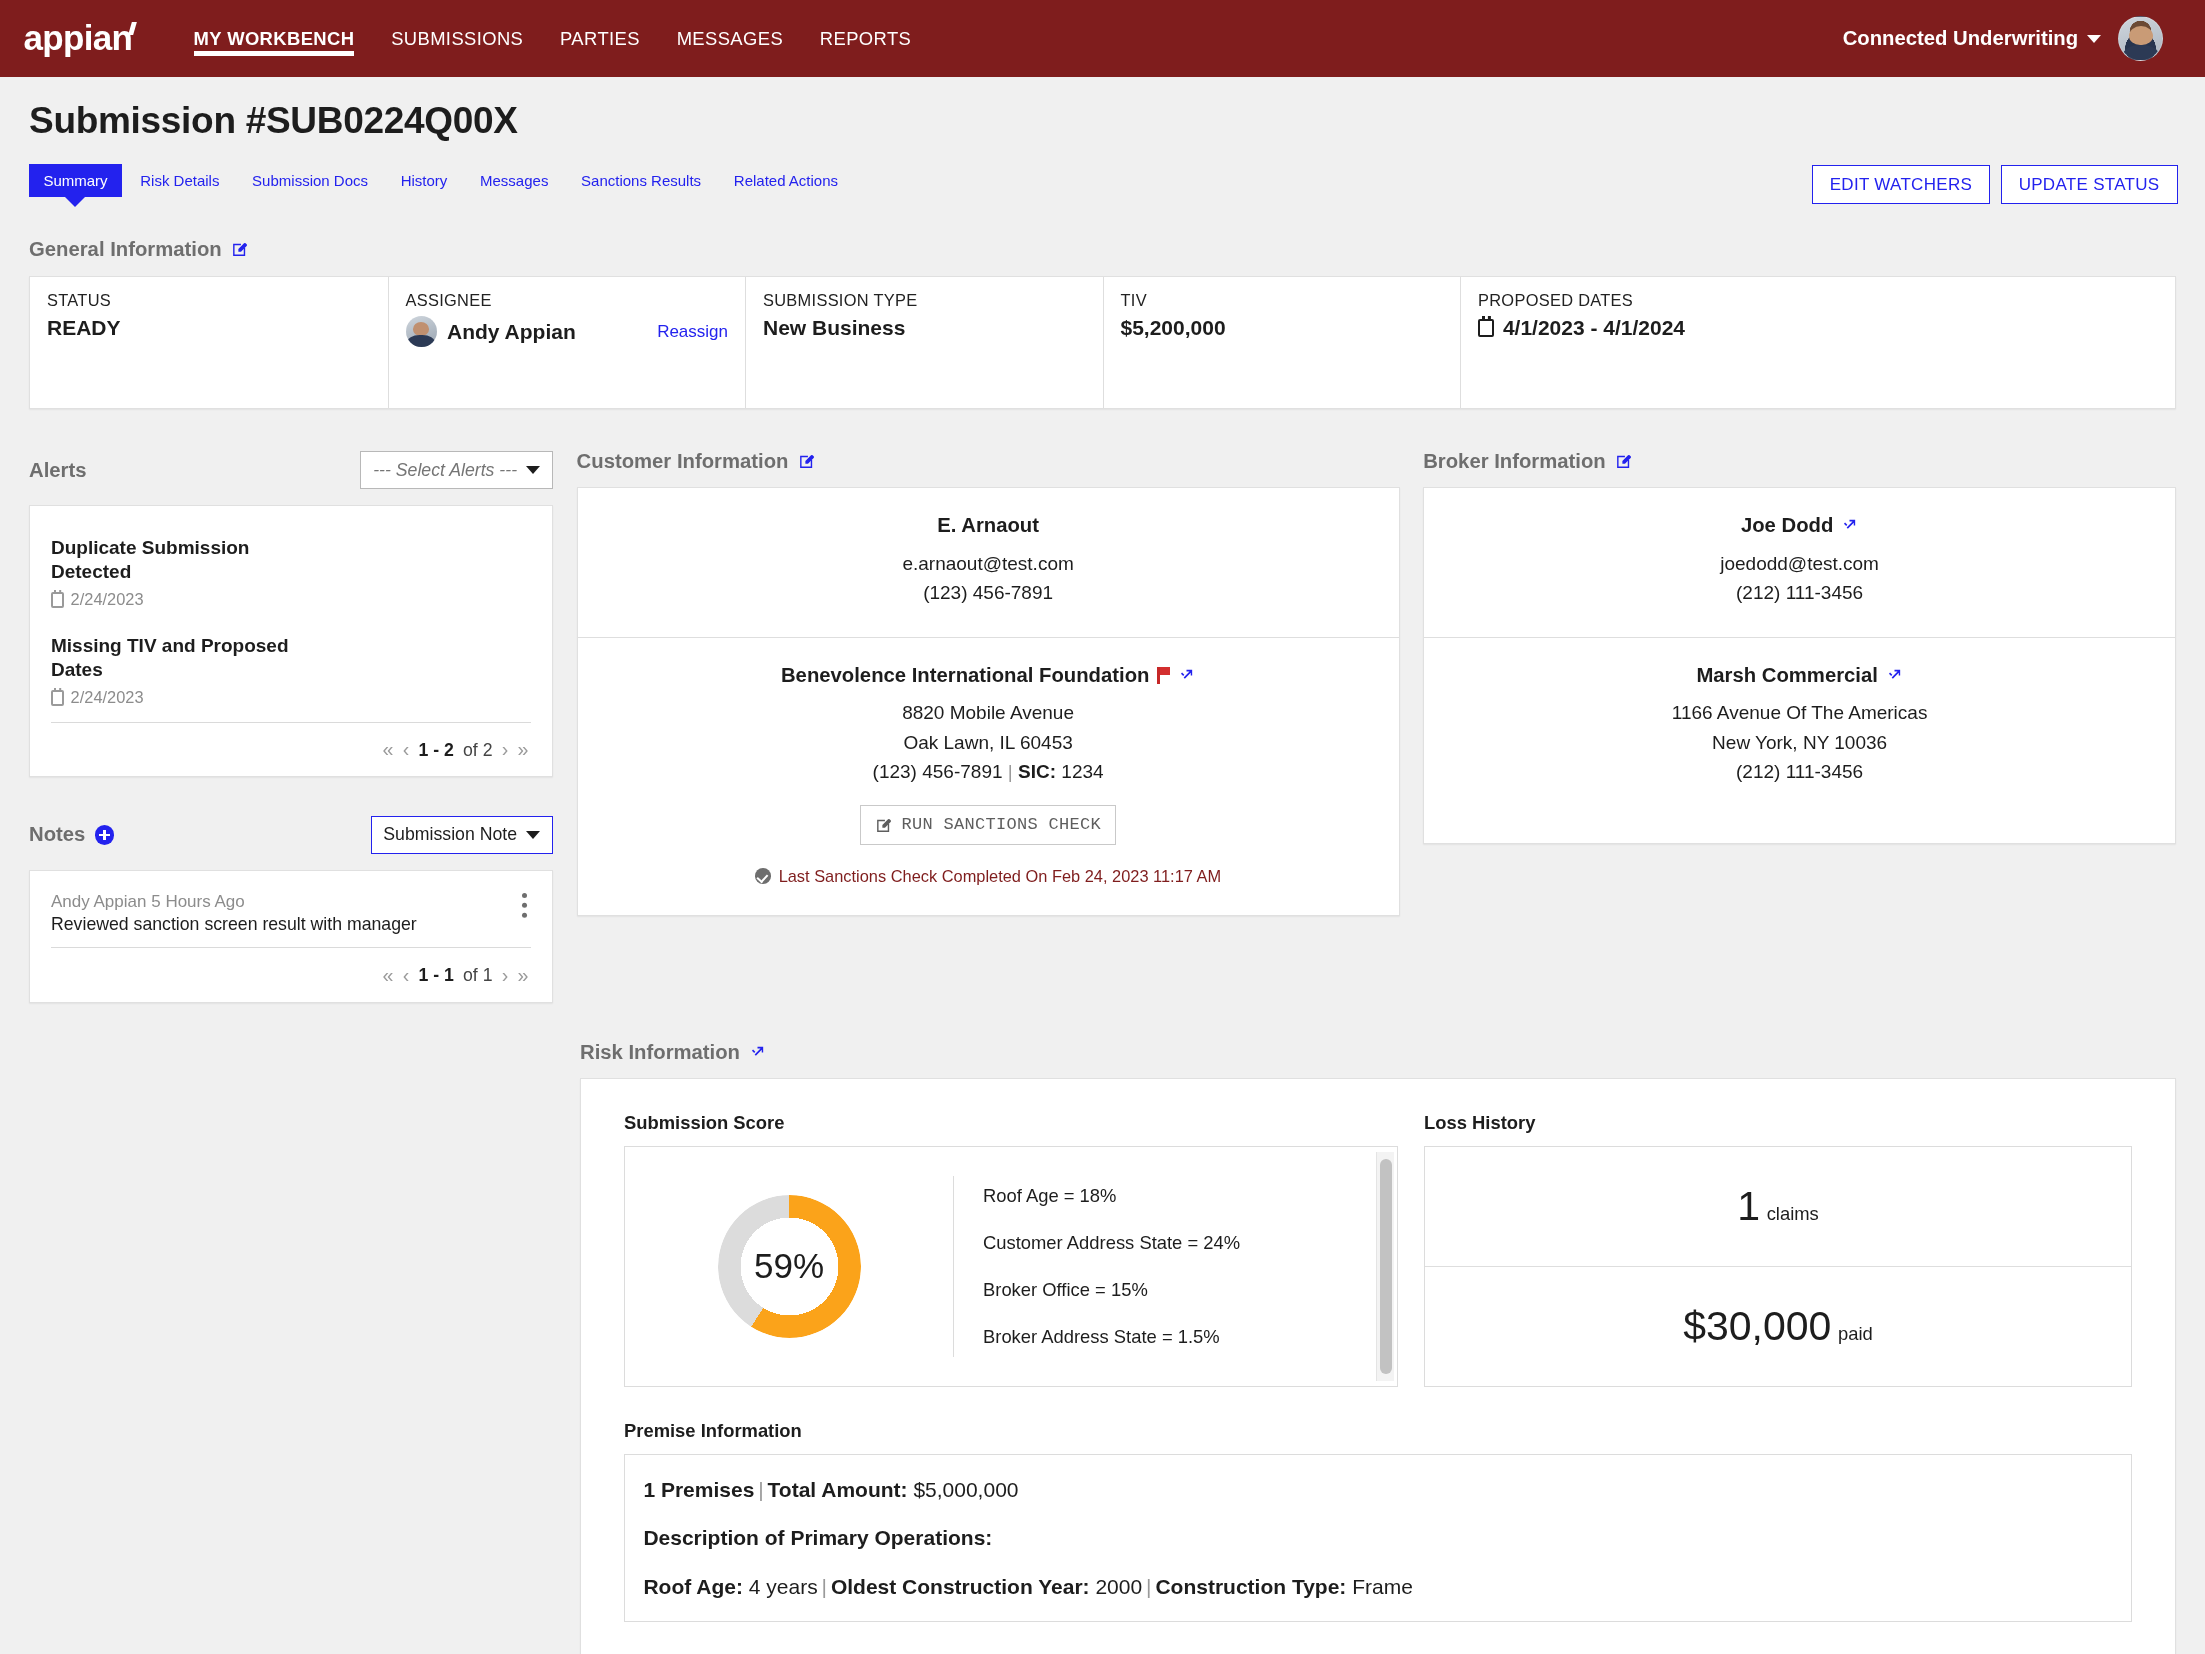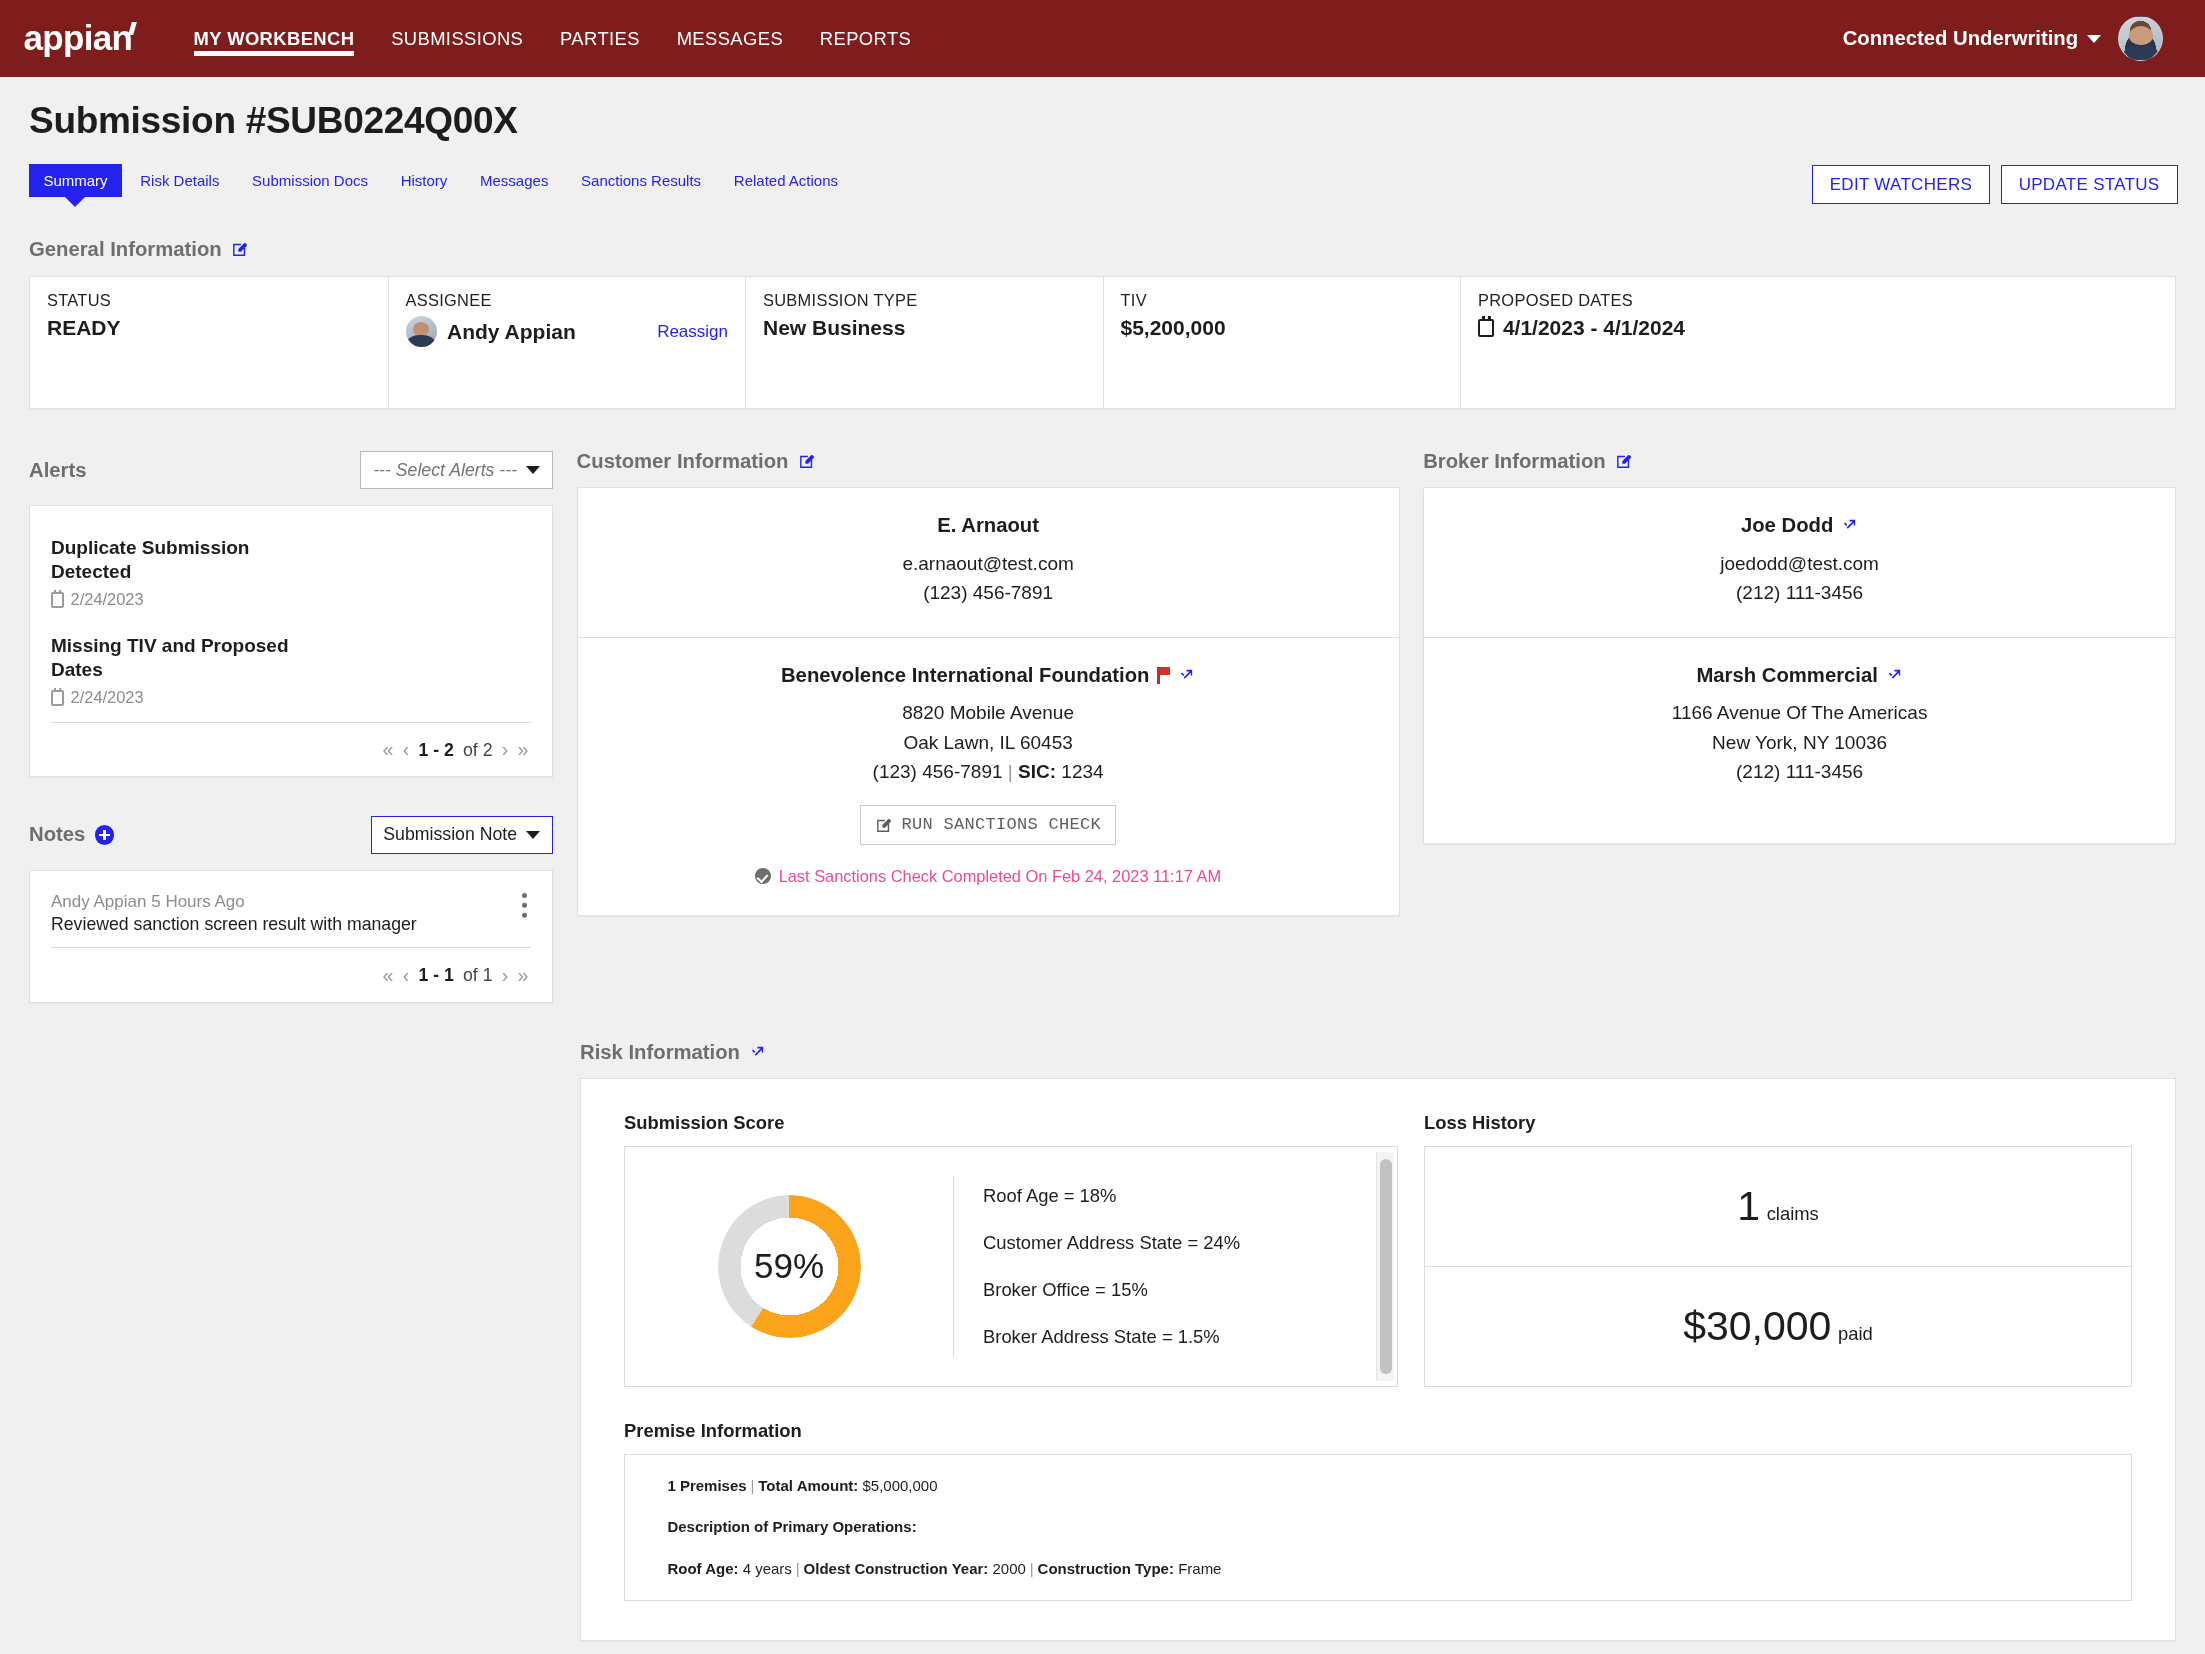--- a/index.html
+++ b/index.html
@@ -416,21 +416,21 @@
     padding: 9.2px 14.4px;
     display: inline-flex;
     align-items: flex-end;
     gap: 9.2px;
     cursor: pointer;
     font-family: Liberation Mono, monospace;
   }
   .sanction-status {
     margin-top: 22px;
     font-size: 16.4px;
-    color: #ec4899;
+    color: #7f1d1d;
     display: flex;
     align-items: center;
     justify-content: center;
     gap: 7.9px;
   }
   .check-circle {
     width: 15.7px; height: 15.7px; border-radius: 50%;
     background: #6E6E6E; position: relative; flex-shrink:0;
   }
   .check-circle::after {
@@ -517,21 +517,21 @@
     font-weight: 400;
   }
   .loss-unit { font-size: 18.4px; color: #1d1d1d; }
 
   .premise-wrap { margin-top: 33px; }
   .premise-box {
     border: 0.7px solid #DCDCDC;
     background: #fff;
     padding: 22px 18.4px 22px 18.4px;
   }
-  .premise-line { font-size: 15px; color: #1d1d1d; line-height: 1.2; margin-left: 24px; }
+  .premise-line { font-size: 21px; color: #1d1d1d; line-height: 1.2; }
   .premise-line + .premise-line { margin-top: 23.6px; }
   .premise-line b { font-weight: 700; }
   .sep-pipe { color: #9a9a9a; padding: 0 3.9px; }
 </style>
 </head>
 <body>
 
 <div class="page">
 
   <div class="topnav">

